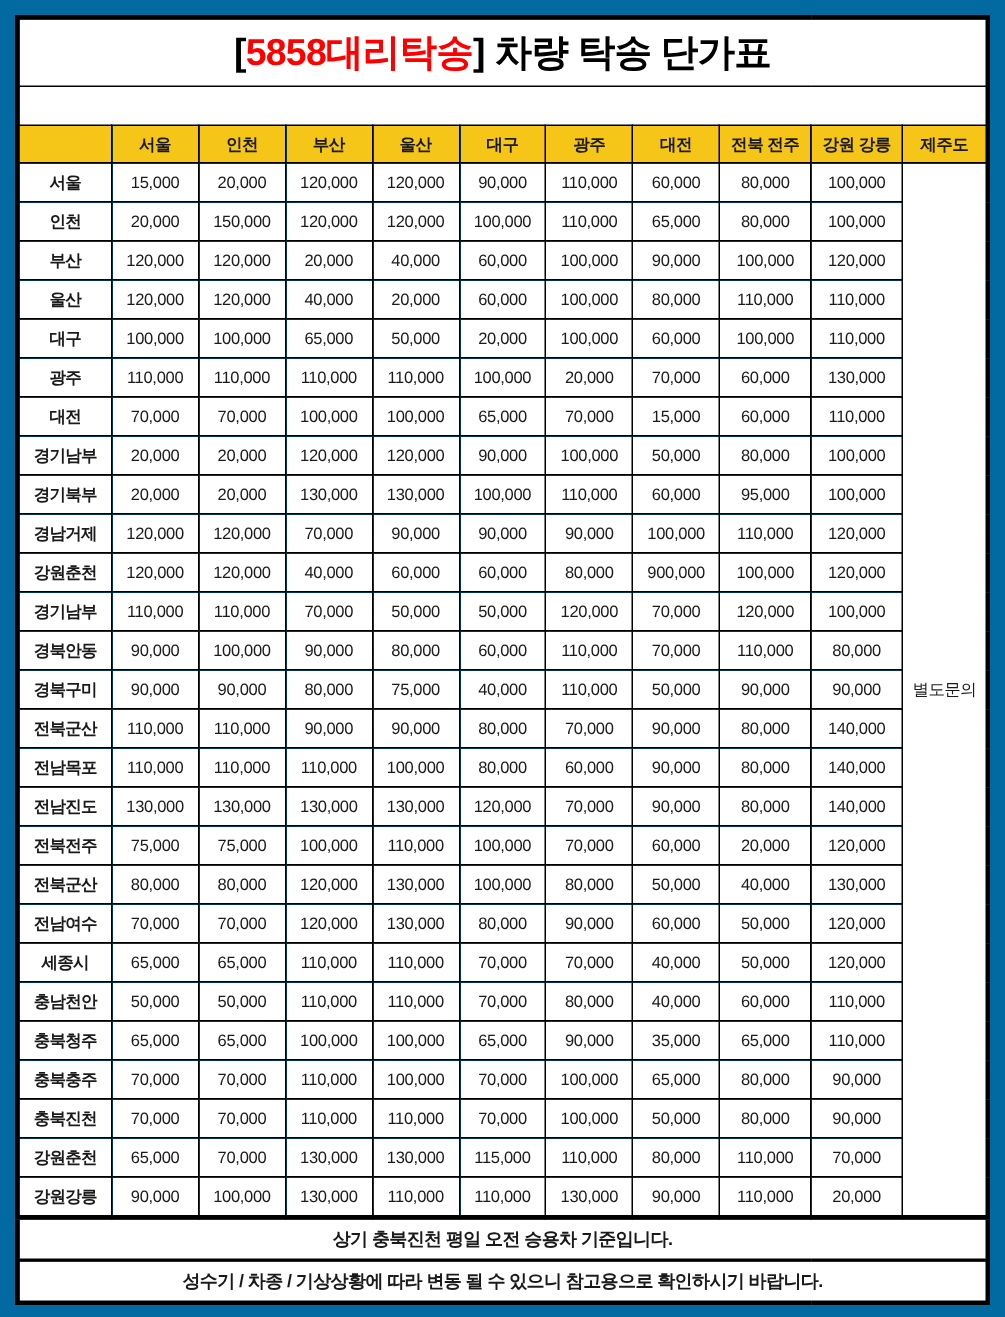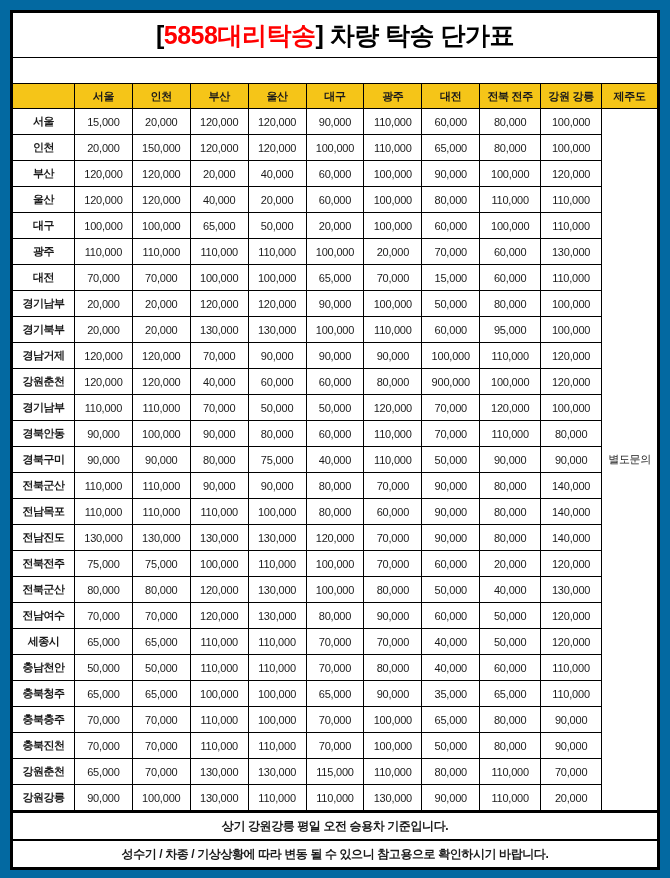--- a/index.html
+++ b/index.html
@@ -495,21 +495,21 @@
           <td class="value-cell">110,000</td>
           <td class="value-cell">130,000</td>
           <td class="value-cell">90,000</td>
           <td class="value-cell">110,000</td>
           <td class="value-cell">20,000</td>
         </tr>
       </tbody>
 
       <tbody>
         <tr class="note-row first">
-        <td colspan="11">상기 강원강릉 평일 오전 승용차 기준입니다.</td>
+        <td colspan="11">상기 충북진천 평일 오전 승용차 기준입니다.</td>
       </tr>
       <tr class="note-row">
         <td colspan="11">성수기 / 차종 / 기상상황에 따라 변동 될 수 있으니 참고용으로 확인하시기 바랍니다.</td>
       </tr>
 
     </tbody>
   </table>
 </div>
 
 </body></html>

